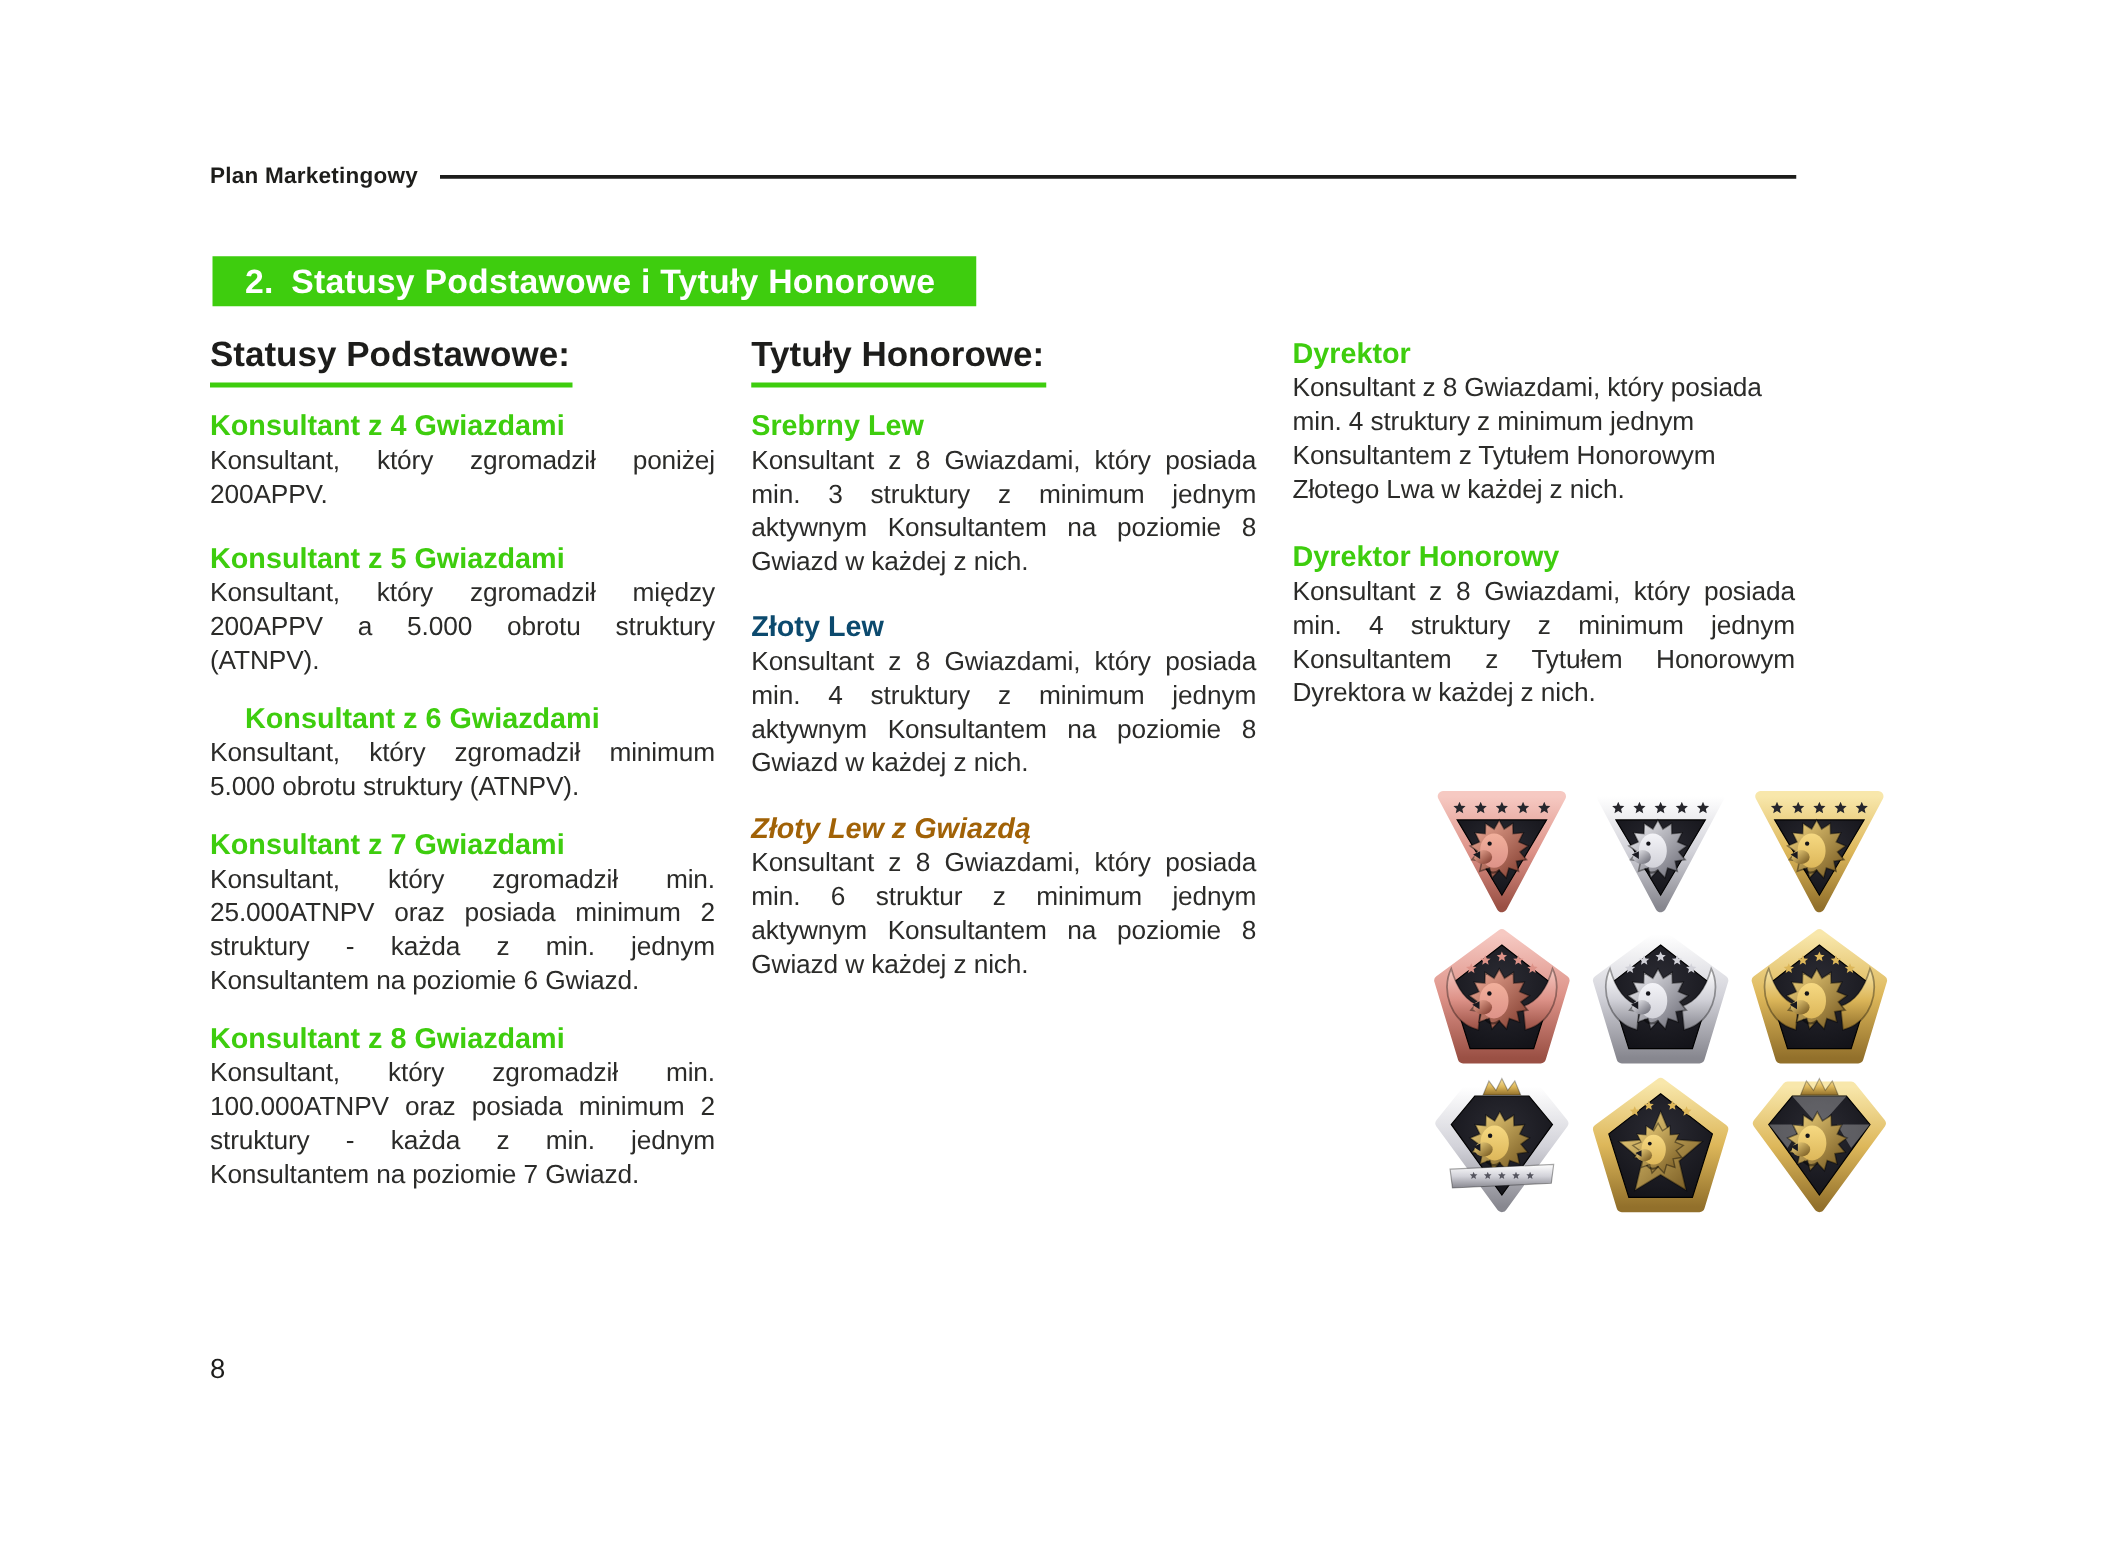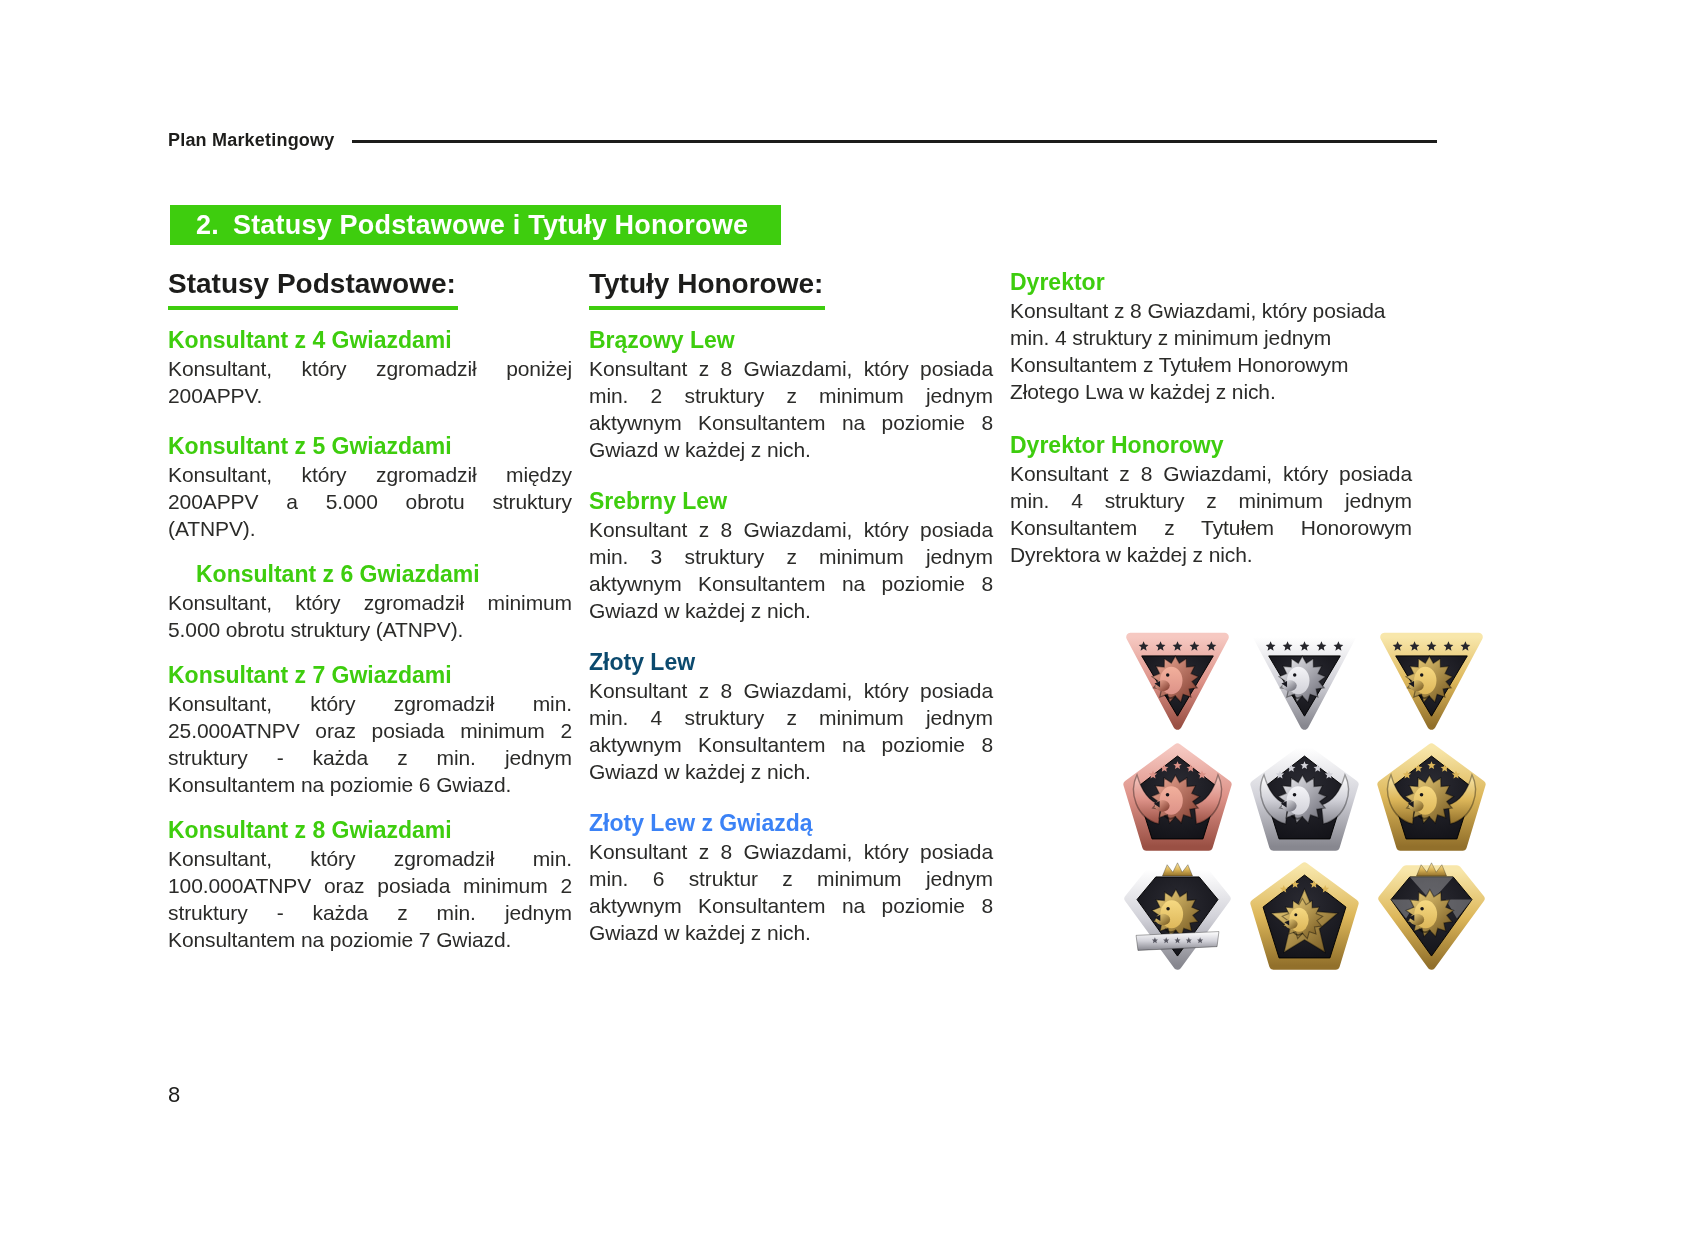--- a/index.html
+++ b/index.html
@@ -12,21 +12,21 @@
   .doc-header-title{font-size:18px;font-weight:bold;white-space:nowrap;letter-spacing:.2px;}
   .doc-header-rule{flex:1;height:3px;background:#1d1d1b;margin-left:18px;margin-top:10px;}
   
   .section-banner{
     position:absolute;left:170px;top:205px;width:611px;height:40px;
     display:flex;align-items:center;gap:14px;padding-left:26px;box-sizing:border-box;
     color:#ffffff;font-weight:bold;font-size:27px;letter-spacing:.2px;
   }
   
   .columns{position:absolute;left:168px;top:268px;width:1269px;display:grid;
-    grid-template-columns:404px 404px 402px;column-gap:17px;}
+    grid-template-columns:404px 404px 402px;column-gap:29px;}
   .col{position:relative;}
   .col-heading{
     display:table;margin:0 0 16px 0;padding:0 2px 6px 0;
     font-size:28px;font-weight:bold;color:#1d1d1b;border-bottom:4px solid #3ecd0e;
   }
   .entry-title{margin:0;font-size:23px;line-height:29px;font-weight:bold;color:#3ecd0e;}
   .entry-body{margin:0;font-size:21px;line-height:27px;color:#2b2b29;text-align:justify;letter-spacing:-.1px;}
   .entry+.entry{margin-top:18px;}
   .col-statusy .entry:nth-child(2){margin-top:23px;}
   .col-tytuly .entry+.entry{margin-top:24px;}
@@ -81,33 +81,29 @@
             <h3 class="entry-title" style="color: rgb(62, 205, 14);">Konsultant z 8 Gwiazdami</h3>
             <p class="entry-body">Konsultant, który zgromadził min. 100.000ATNPV oraz posiada minimum 2 struktury - każda z min. jednym Konsultantem na poziomie 7 Gwiazd.</p>
           </div>
         </div>
     </section>
 
     <section class="col col-tytuly">
       <h2 class="col-heading" style="border-bottom-color: rgb(62, 205, 14);">Tytuły Honorowe:</h2>
       <div>
           <div class="entry">
-            <h3 class="entry-title" style="color: rgb(62, 205, 14);">Brązowy Lew</h3>
-            <p class="entry-body">Konsultant z 8 Gwiazdami, który posiada min. 2 struktury z minimum jednym aktywnym Konsultantem na poziomie 8 Gwiazd w każdej z nich.</p>
-          </div>
-          <div class="entry">
             <h3 class="entry-title" style="color: rgb(62, 205, 14);">Srebrny Lew</h3>
             <p class="entry-body">Konsultant z 8 Gwiazdami, który posiada min. 3 struktury z minimum jednym aktywnym Konsultantem na poziomie 8 Gwiazd w każdej z nich.</p>
           </div>
           <div class="entry">
             <h3 class="entry-title" style="color: #0c4a6e;">Złoty Lew</h3>
             <p class="entry-body">Konsultant z 8 Gwiazdami, który posiada min. 4 struktury z minimum jednym aktywnym Konsultantem na poziomie 8 Gwiazd w każdej z nich.</p>
           </div>
           <div class="entry">
-            <h3 class="entry-title" style="color: #3b82f6;">Złoty Lew z Gwiazdą</h3>
+            <h3 class="entry-title" style="color: #a16207; font-style: italic;">Złoty Lew z Gwiazdą</h3>
             <p class="entry-body">Konsultant z 8 Gwiazdami, który posiada min. 6 struktur z minimum jednym aktywnym Konsultantem na poziomie 8 Gwiazd w każdej z nich.</p>
           </div>
         </div>
     </section>
 
     <section class="col col-dyrektor">
       <div>
           <div class="entry">
             <h3 class="entry-title" style="color: rgb(62, 205, 14);">Dyrektor</h3>
             <p class="entry-body">Konsultant z 8 Gwiazdami, który posiada min. 4 struktury z minimum jednym Konsultantem z Tytułem Honorowym Złotego Lwa w każdej z nich.</p>

